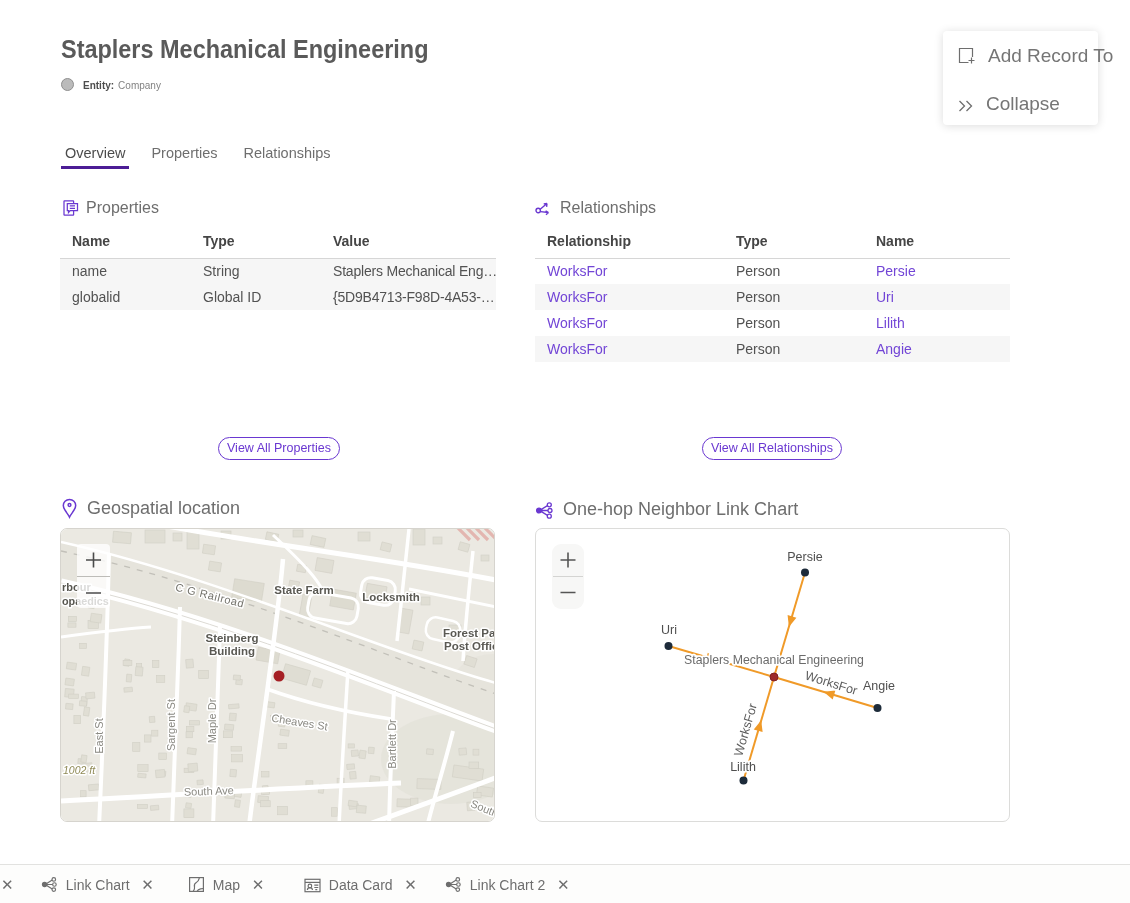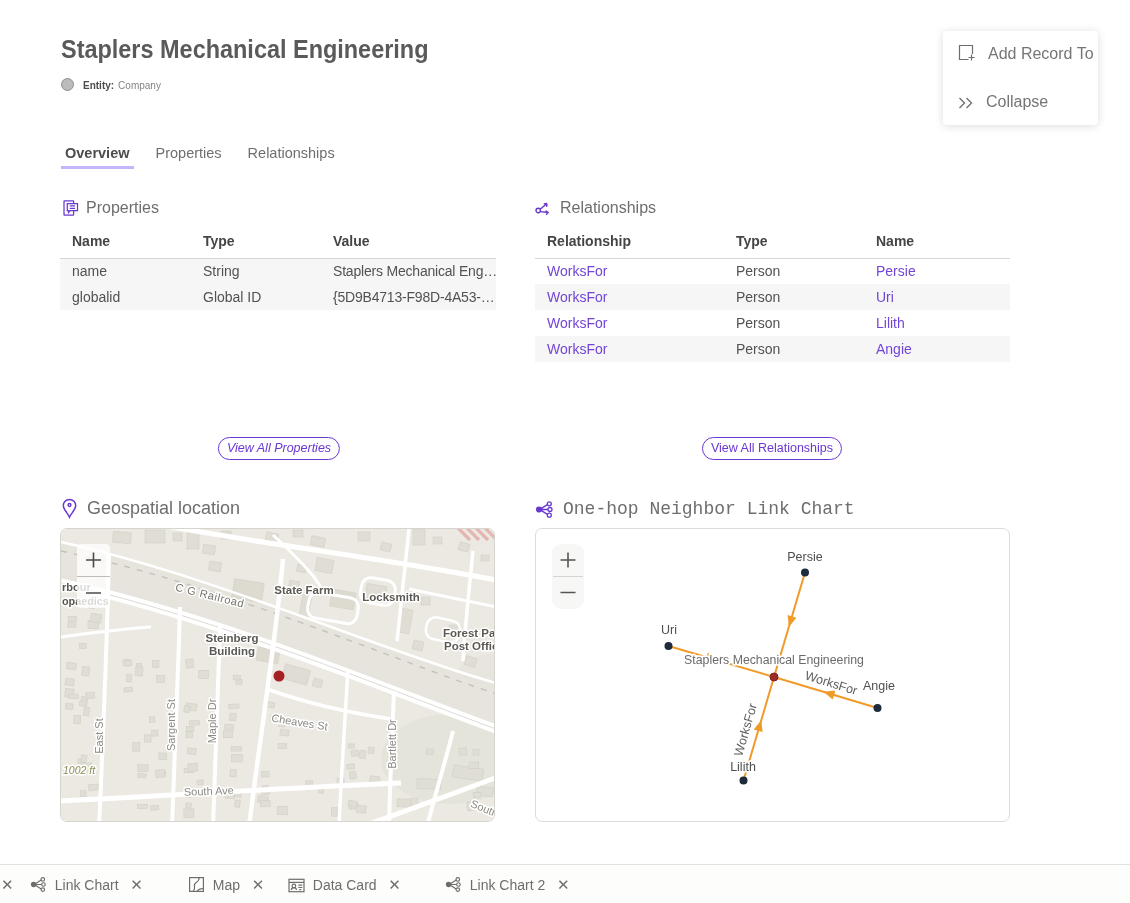--- a/index.html
+++ b/index.html
@@ -3,35 +3,35 @@
 <style>
 * { margin:0; padding:0; box-sizing:border-box; }
 html,body { width:1130px; height:903px; background:#ffffff; font-family:"Liberation Sans",sans-serif; overflow:hidden; }
 #page { position:relative; width:942px; height:903px; }
 h1 { position:absolute; left:61px; top:35px; font-size:25px; font-weight:700; color:#5a5a5a; transform:scaleX(0.938); transform-origin:left center; white-space:nowrap; }
 .entity { position:absolute; left:61px; top:78px; font-size:10px; color:#838383; }
 .entity .dot { display:inline-block; width:13px; height:13px; border-radius:50%; background:#bbbbbb; border:1px solid #8f8f8f; vertical-align:-2px; margin-right:9px; }
 .entity b { color:#4c4c4c; font-weight:700; margin-right:4px; }
 .tabs { position:absolute; left:61px; top:145px; font-size:14.5px; color:#6e6e6e; }
 .tabs span { margin-right:18px; padding:0 4px 5px 4px; display:inline-block; }
-.tabs .active { color:#4c4c4c; border-bottom:3px solid #c4b5fd;font-weight:bold; }
+.tabs .active { color:#4c4c4c; border-bottom:3px solid #4c1d95; }
 .sec-h { position:absolute; font-size:16px; color:#6e6e6e; }
 .sec-h svg { vertical-align:-4px; margin-right:7px; }
 .sec-h2 { position:absolute; font-size:18px; color:#6e6e6e;text-align:center; }
 .sec-h2 svg { vertical-align:-5px; margin-right:9px; }
 table.dt { position:absolute; border-collapse:collapse; font-size:14px; color:#525252; table-layout:fixed; }
 table.dt th { font-weight:700; color:#454545; text-align:left; height:33px; vertical-align:middle; border-bottom:1px solid #d6d6d6; font-size:14px; padding-top:2px; }
 table.dt td { height:26px; vertical-align:middle; white-space:nowrap; overflow:hidden; }
 table.dt tr.s td { background:#f6f6f6; }
 table.dt th, table.dt td { padding:0 0 0 12px; }
 a.pl { color:#7245d6; text-decoration:none; }
 .pill { position:absolute; border:1.5px solid #6a38d1; color:#6a38d1; border-radius:12px; font-size:12.5px; height:23px; line-height:20px; padding:0 8px; background:#fff; transform:translateX(-50%); }
 .card { position:absolute; border:1px solid #d6d4ce; border-radius:7px; overflow:hidden; background:#fff; }
 .menu { position:absolute; left:943px; top:31px; width:155px; height:94px; background:#fff; border-radius:4px; box-shadow:0 1px 10px rgba(0,0,0,0.14); }
-.menu .mi { position:absolute; left:15px; font-size:16px; color:#757575; white-space:nowrap; }
+.menu .mi { position:absolute; left:15px; font-size:19px; color:#757575; white-space:nowrap; }
 .menu .mi svg { margin-right:12px; vertical-align:-2px; }
 .tabbar { position:absolute; left:0; top:864px; width:1130px; height:39px; background:#fdfdfc; border-top:1px solid #e2e2e0; font-size:14px; color:#6e6e6e; }
 .tabbar .t { position:absolute; top:11px; white-space:nowrap; }
 .tabbar svg { vertical-align:-3px; }
 .x { color:#6e6e6e; font-size:15px; }
 </style></head>
 <body>
 <div id="page">
 
 <h1>Staplers Mechanical Engineering</h1>
@@ -122,30 +122,30 @@
           <td><a class="pl">Lilith</a></td>
         </tr>
   <tr class="s">
           <td><a class="pl">WorksFor</a></td>
           <td>Person</td>
           <td><a class="pl">Angie</a></td>
         </tr>
 </tbody>
     </table>
 
-<div class="pill" style="left:279px; top:437px;font-style:italic;">View All Properties</div>
+<div class="pill" style="left:279px; top:437px;">View All Properties</div>
 <div class="pill" style="left:772px; top:437px;">View All Relationships</div>
 
 <div class="sec-h2" style="left:61px; top:498px;"><svg width="17" height="21" viewBox="0 0 17 21">
         <g fill="none" stroke="#6a38d1" stroke-width="1.5">
           <path d="M8.5,1.5 c3.6,0 6.2,2.7 6.2,6 c0,2.3 -1.4,4.3 -2.8,6.3 c-1.2,1.7 -2.6,3.6 -3.4,5.4 c-0.8,-1.8 -2.2,-3.7 -3.4,-5.4 c-1.4,-2 -2.8,-4 -2.8,-6.3 c0,-3.3 2.6,-6 6.2,-6 z"></path>
           <circle cx="8.5" cy="7" r="1.4"></circle>
         </g>
       </svg>Geospatial location</div>
-<div class="sec-h2" style="left:535px; top:499px;font-family:Liberation Mono, monospace;"><svg width="19" height="19" viewBox="0 0 19 19">
+<div class="sec-h2" style="left:535px; top:499px;"><svg width="19" height="19" viewBox="0 0 19 19">
         <g fill="none" stroke="#6a38d1" stroke-width="1.3">
           <circle cx="4" cy="9.5" r="2.4" fill="#6a38d1"></circle>
           <circle cx="14.3" cy="3.8" r="2"></circle>
           <circle cx="15" cy="9.5" r="2"></circle>
           <circle cx="14.3" cy="15.2" r="2"></circle>
           <path d="M6,8.6 L12.5,4.6 M6.5,9.5 L13,9.5 M6,10.4 L12.5,14.4"></path>
         </g>
       </svg>One-hop Neighbor Link Chart</div>
 
 <div class="card" style="left:60px; top:528px; width:435px; height:294px;">
@@ -370,37 +370,37 @@
           <line x1="17" y1="47.5" x2="47" y2="47.5" stroke="#d4d4d2" stroke-width="1"></line>
           <line x1="24.5" y1="31" x2="39.5" y2="31" stroke="#555" stroke-width="1.6"></line>
           <line x1="32" y1="23.5" x2="32" y2="38.5" stroke="#555" stroke-width="1.6"></line>
           <line x1="24.5" y1="63.5" x2="39.5" y2="63.5" stroke="#555" stroke-width="1.6"></line>
         </g>
       </svg>
     </div>
 
 <div class="tabbar">
   <span class="t x" style="left:1px;">✕</span>
-  <span class="t" style="left:30px;"><svg width="17" height="17" viewBox="0 0 19 19">
+  <span class="t" style="left:41px;"><svg width="17" height="17" viewBox="0 0 19 19">
           <g fill="none" stroke="#6e6e6e" stroke-width="1.3">
             <circle cx="4" cy="9.5" r="2.4" fill="#6e6e6e"></circle>
             <circle cx="14.3" cy="3.8" r="2"></circle>
             <circle cx="15" cy="9.5" r="2"></circle>
             <circle cx="14.3" cy="15.2" r="2"></circle>
             <path d="M6,8.6 L12.5,4.6 M6.5,9.5 L13,9.5 M6,10.4 L12.5,14.4"></path>
           </g>
         </svg>&nbsp; Link Chart &nbsp;&nbsp;<span class="x">✕</span></span>
   <span class="t" style="left:188px;"><svg width="17" height="17" viewBox="0 0 17 17">
           <g fill="none" stroke="#6e6e6e" stroke-width="1.2">
             <rect x="1.6" y="1.6" width="13.8" height="13.8"></rect>
             <path d="M11.3,1.8 C10.6,4.4 10.8,5.2 8.3,6.6 C6.2,7.8 6,9 6.5,11 C6.9,12.6 6.2,14 5.2,15.3"></path>
             <path d="M9.2,15.3 C9.8,13.6 10.8,13.2 12.6,12.9 L15.3,12.5"></path>
           </g>
         </svg>&nbsp; Map &nbsp;&nbsp;<span class="x">✕</span></span>
-  <span class="t" style="left:288px;"><svg width="17" height="15" viewBox="0 0 17 15">
+  <span class="t" style="left:304px;"><svg width="17" height="15" viewBox="0 0 17 15">
           <g fill="none" stroke="#6e6e6e" stroke-width="1.2">
             <rect x="1" y="1.3" width="15" height="12.4"></rect>
             <path d="M1,4.4 h15"></path>
             <circle cx="5.9" cy="8" r="1.8"></circle>
             <path d="M3.4,12 c0,-1.6 1.1,-2.4 2.5,-2.4 c1.4,0 2.5,0.8 2.5,2.4"></path>
             <path d="M10.3,7.2 h4 M10.3,9.5 h4 M11.3,11.6 h2"></path>
           </g>
         </svg>&nbsp; Data Card &nbsp;&nbsp;<span class="x">✕</span></span>
   <span class="t" style="left:445px;"><svg width="17" height="17" viewBox="0 0 19 19">
           <g fill="none" stroke="#6e6e6e" stroke-width="1.3">

